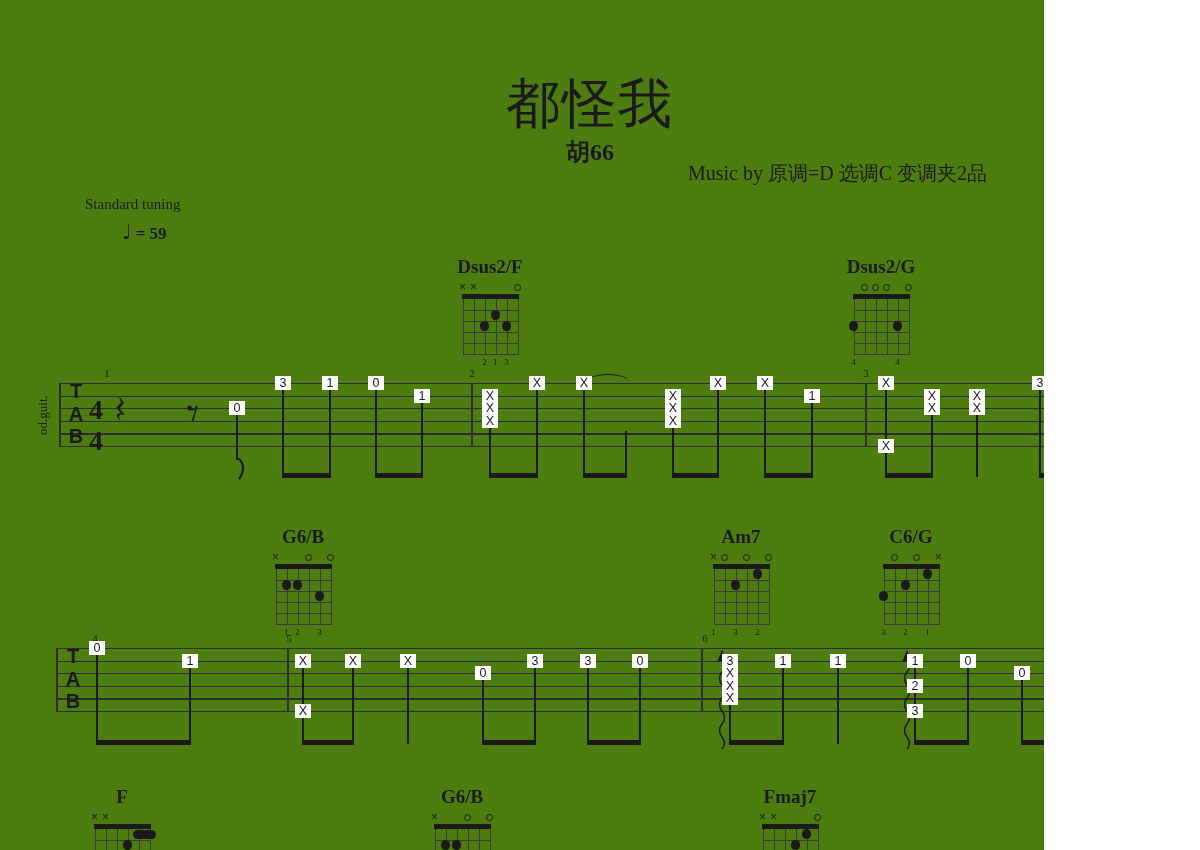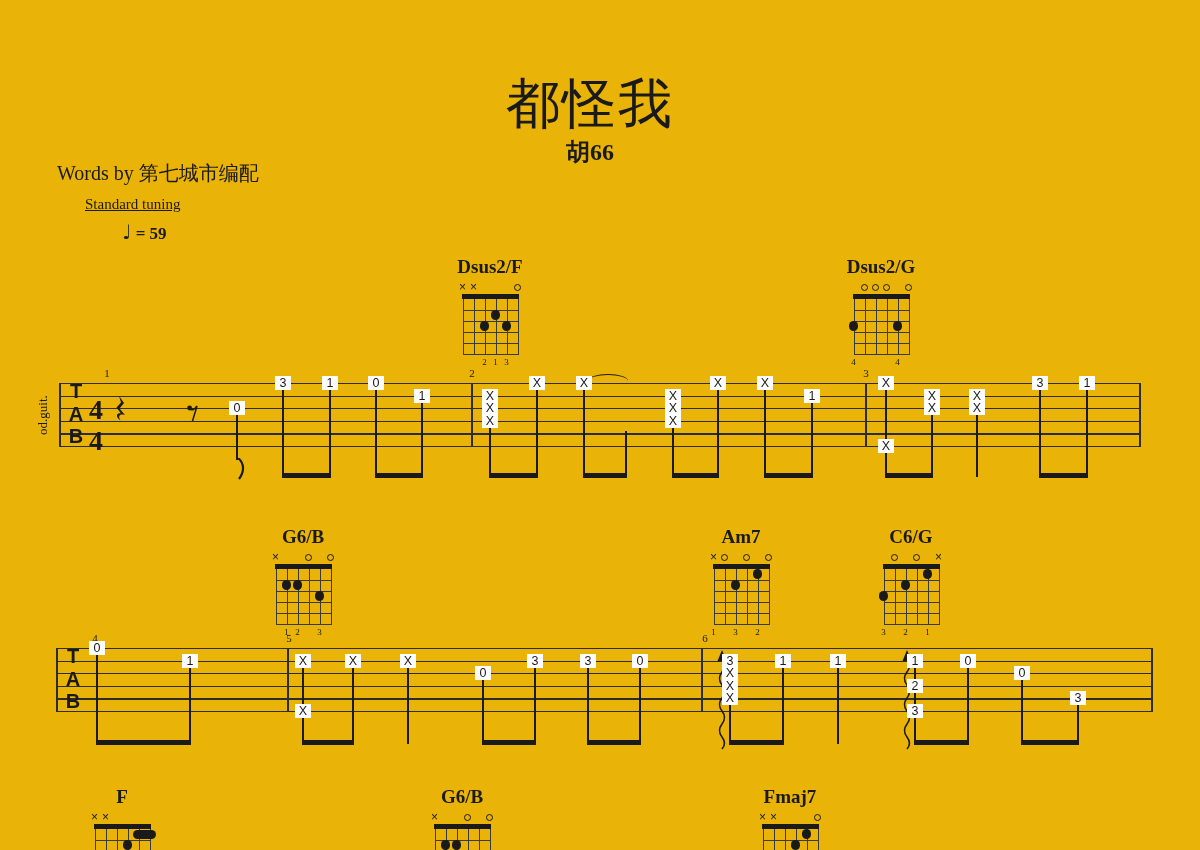--- a/index.html
+++ b/index.html
@@ -1,34 +1,34 @@
 <!DOCTYPE html>
 <html><head>
 <meta charset="utf-8">
 <style>
   html,body{margin:0;padding:0;background:#fff;}
-  #page{position:relative;width:1200px;height:850px;background:#eab308;overflow:hidden;
+  #page{position:relative;width:1044px;height:850px;background:#4d7c0f;overflow:hidden;
         font-family:"Liberation Serif", serif;color:#1a1a1a;}
   .title{position:absolute;left:590px;top:68px;transform:translateX(-50%);
          font-size:54px;font-weight:400;letter-spacing:2px;white-space:nowrap;}
   .subtitle{position:absolute;left:590px;top:136px;transform:translateX(-50%);
          font-size:24px;font-weight:bold;white-space:nowrap;}
   .words{position:absolute;left:57px;top:160px;font-size:20px;white-space:nowrap;}
   .music{position:absolute;right:57px;top:160px;font-size:20px;white-space:nowrap;}
-  .tuning{position:absolute;left:85px;top:196px;font-size:15px;text-decoration:underline;}
+  .tuning{position:absolute;left:85px;top:196px;font-size:15px;}
   .tempo{position:absolute;left:122px;top:220px;font-size:17px;font-weight:bold;}
   .tempo .glyph{font-family:"DejaVu Sans", sans-serif;font-size:20px;font-weight:normal;}
 </style>
 </head>
 <body>
 
 <div id="page">
   <div class="title">都怪我</div>
   <div class="subtitle">胡66</div>
-  <div class="words">Words by 第七城市编配</div>
+  <div class="music">Music by 原调=D 选调C 变调夹2品</div>
   <div class="tuning">Standard tuning</div>
   <div class="tempo"><span class="glyph">♩</span><span> = 59</span></div>
   <div id="chords">
       <div style="position: absolute; left: 430px; top: 256px; width: 120px; height: 116px;">
         <div style="position: absolute; left: 0px; top: 0px; width: 120px; text-align: center; font: bold 19px &quot;Liberation Serif&quot;, serif; color: rgb(26, 26, 26);">Dsus2/F</div>
         <div style="position: absolute; left: 26.5px; top: 24px; width: 12px; text-align: center; font: 12px &quot;Liberation Sans&quot;, sans-serif; color: rgb(26, 26, 26);">×</div>
         <div style="position: absolute; left: 37.5px; top: 24px; width: 12px; text-align: center; font: 12px &quot;Liberation Sans&quot;, sans-serif; color: rgb(26, 26, 26);">×</div>
         <div style="position: absolute; left: 84px; top: 27.5px; width: 7px; height: 7px; border: 1.3px solid rgb(26, 26, 26); border-radius: 50%; box-sizing: border-box;"></div>
         <div style="position: absolute; left: 31.5px; top: 38px; width: 57px; height: 4.5px; background: rgb(26, 26, 26);"></div>
         <div style="position: absolute; left: 32.5px; top: 53.5px; width: 56px; height: 1px; background: rgb(58, 58, 58);"></div>

